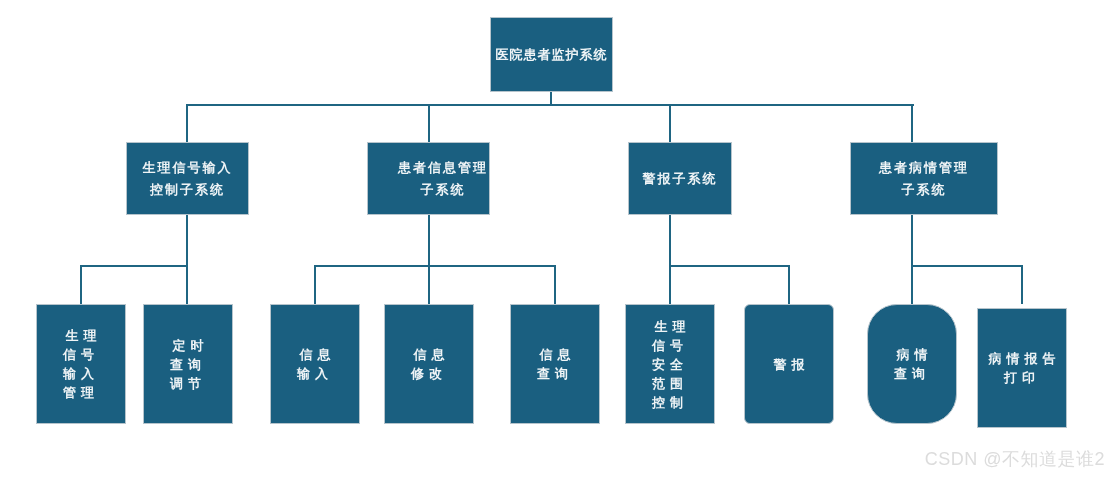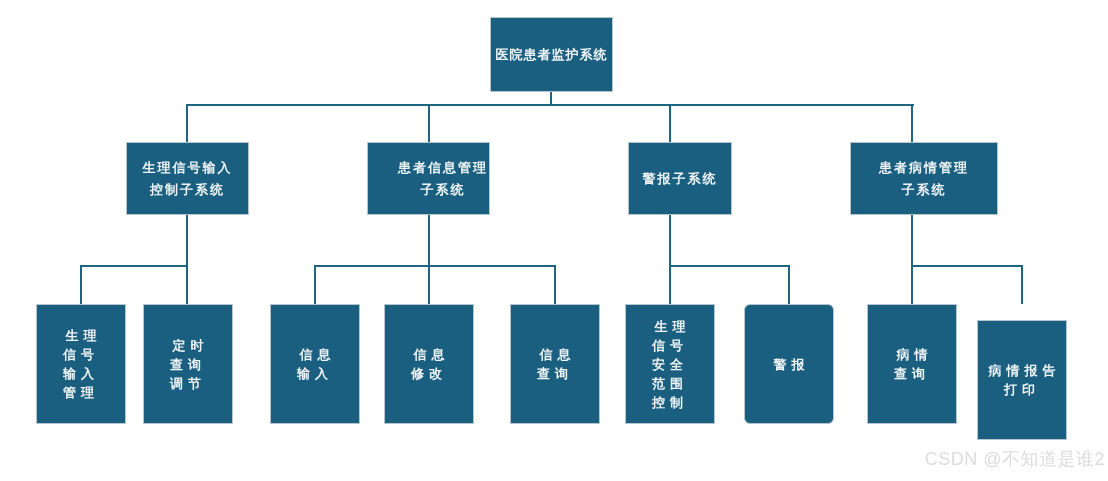--- a/index.html
+++ b/index.html
@@ -100,20 +100,20 @@
   <div class="node lvl3" style="left:510px;top:304px;width:90px;height:120px;">信息
 查询</div>
 
   <div class="node lvl3" style="left:625px;top:304px;width:90px;height:120px;">生理
 信号
 安全
 范围
 控制</div>
   <div class="node lvl3" style="left:744px;top:304px;width:90px;height:120px;border-radius:6px;">警报</div>
 
-  <div class="node lvl3" style="left:867px;top:304px;width:90px;height:120px;">病情
+  <div class="node lvl3" style="left:867px;top:304px;width:90px;height:120px;border-radius:30px;">病情
 查询</div>
-  <div class="node lvl3" style="left:977px;top:320px;width:90px;height:120px;">病情报告
+  <div class="node lvl3" style="left:977px;top:308px;width:90px;height:120px;">病情报告
 打印</div>
 
   <div class="watermark" style="right:3px;top:447px;">CSDN @不知道是谁2</div>
 
 </div>
 
 </body></html>

